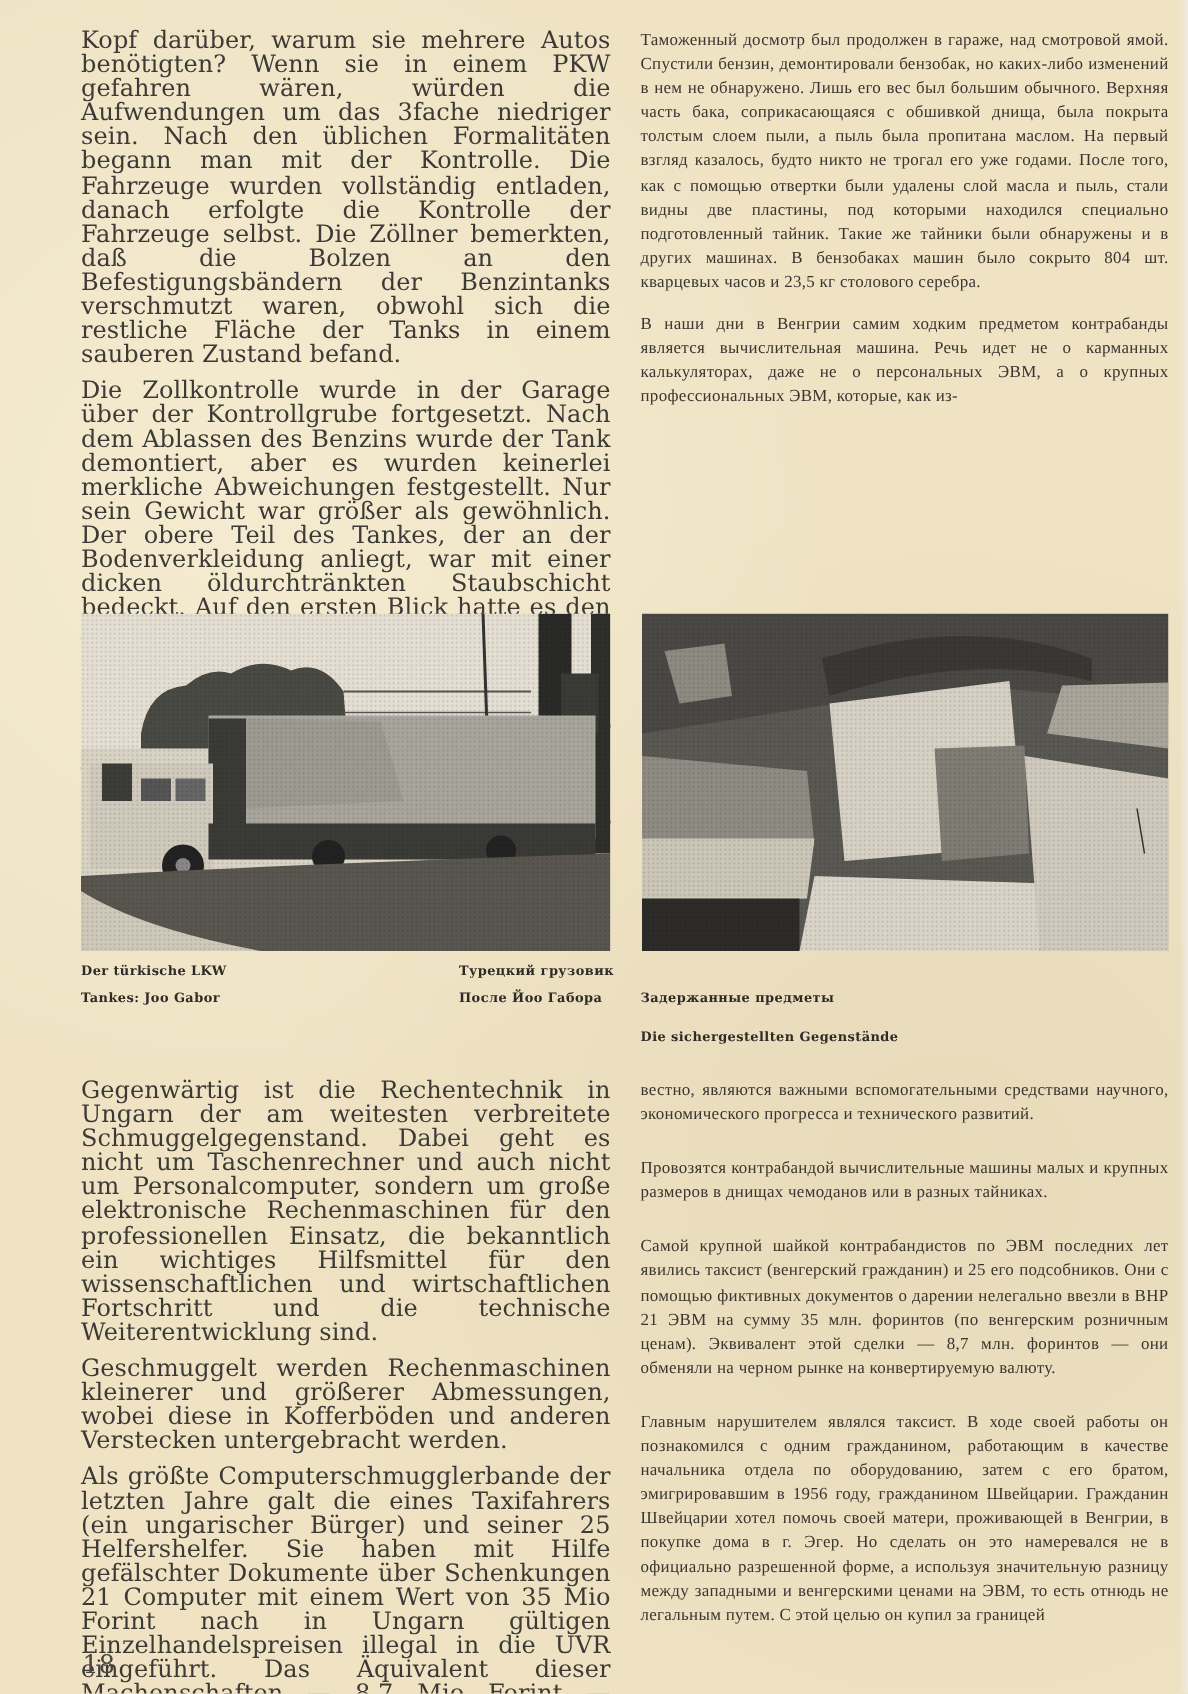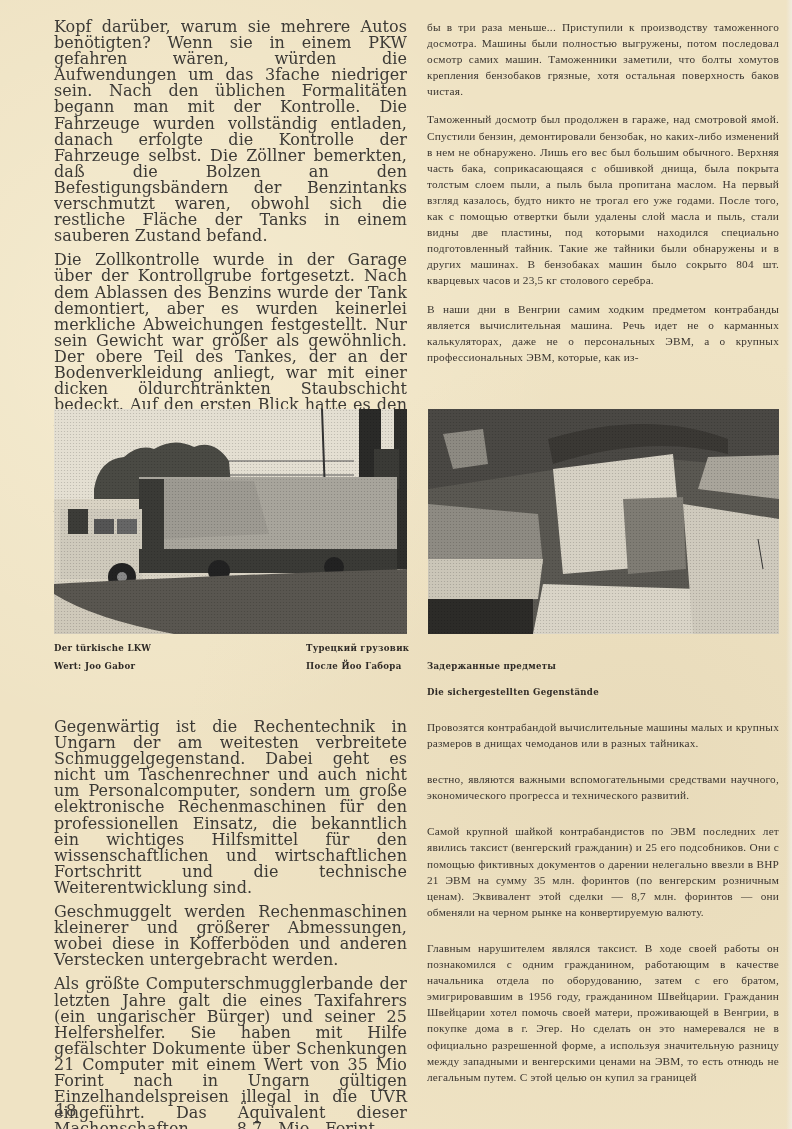--- a/index.html
+++ b/index.html
@@ -25,21 +25,20 @@
 </style>
 </head>
 <body>
 
 <div class="col de" style="top:19px;">
   <p>Kopf darüber, warum sie mehrere Autos benötigten? Wenn sie in einem PKW gefahren wären, würden die Aufwendungen um das 3fache niedriger sein. Nach den üblichen Formalitäten begann man mit der Kontrolle. Die Fahrzeuge wurden vollständig entladen, danach erfolgte die Kontrolle der Fahrzeuge selbst. Die Zöllner bemerkten, daß die Bolzen an den Befestigungsbändern der Benzintanks verschmutzt waren, obwohl sich die restliche Fläche der Tanks in einem sauberen Zustand befand.</p>
   <p>Die Zollkontrolle wurde in der Garage über der Kontrollgrube fortgesetzt. Nach dem Ablassen des Benzins wurde der Tank demontiert, aber es wurden keinerlei merkliche Abweichungen festgestellt. Nur sein Gewicht war größer als gewöhnlich. Der obere Teil des Tankes, der an der Bodenverkleidung anliegt, war mit einer dicken öldurchtränkten Staubschicht bedeckt. Auf den ersten Blick hatte es den Anschein, als ob er schon jahrelang von niemanden berührt worden war. Nachdem die Ölstaubschicht mit Hilfe eines Schraubendrehers entfernt worden war, konnte man zwei Platten erkennen, unter denen sich ein speziell hergerichtetes Versteck befand. Ebensolche Verstecke wurden auch in den beiden anderen Fahrzeugen festgestellt. In den Tanks der PKW waren 804 Quarzuhren sowie 23,5 kg Tafelsilber versteckt.</p>
 </div>
 
 <div class="col ru" style="top:19px;">
-  <p>бы в три раза меньше... Приступили к производству таможенного досмотра. Машины были полностью выгружены, потом последовал осмотр самих машин. Таможенники заметили, что болты хомутов крепления бензобаков грязные, хотя остальная поверхность баков чистая.</p>
   <p>Таможенный досмотр был продолжен в гараже, над смотровой ямой. Спустили бензин, демонтировали бензобак, но каких-либо изменений в нем не обнаружено. Лишь его вес был большим обычного. Верхняя часть бака, соприкасающаяся с обшивкой днища, была покрыта толстым слоем пыли, а пыль была пропитана маслом. На первый взгляд казалось, будто никто не трогал его уже годами. После того, как с помощью отвертки были удалены слой масла и пыль, стали видны две пластины, под которыми находился специально подготовленный тайник. Такие же тайники были обнаружены и в других машинах. В бензобаках машин было сокрыто 804 шт. кварцевых часов и 23,5 кг столового серебра.</p>
   <p>В наши дни в Венгрии самим ходким предметом контрабанды является вычислительная машина. Речь идет не о карманных калькуляторах, даже не о персональных ЭВМ, а о крупных профессиональных ЭВМ, которые, как из-</p>
 </div>
 
 <div class="photo" style="left:54px; top:409px; width:353px; height:225px;">
   <svg viewBox="0 0 353 225" preserveAspectRatio="none">
     <defs>
       <pattern id="ht1" width="3" height="3" patternUnits="userSpaceOnUse">
         <rect width="3" height="3" fill="rgba(0,0,0,0)"></rect>
         <circle cx="1.5" cy="1.5" r="0.6" fill="rgba(0,0,0,0.18)"></circle>
@@ -106,33 +105,33 @@
 
     <path d="M255 95 L351 110 L351 225 L265 225 Z" fill="#cfcabd"></path>
     <path d="M280 48 L351 46 L351 90 L270 80 Z" fill="#a9a59b"></path>
     <line x1="330" y1="130" x2="335" y2="160" stroke="#333" stroke-width="1"></line>
     <rect width="351" height="225" fill="url(#ht2)"></rect>
   </svg>
 </div>
 
 <div class="cap" style="left:54px; top:643px;">Der türkische LKW</div>
 <div class="cap" style="left:306px; top:643px;">Турецкий грузовик</div>
-<div class="cap" style="left:54px; top:661px;">Wert: Joo Gabor</div>
+<div class="cap" style="left:54px; top:661px;">Tankes: Joo Gabor</div>
 <div class="cap" style="left:306px; top:661px;">После Йоо Габора</div>
 <div class="cap" style="left:427px; top:643px;margin-top:44px;">Die sichergestellten Gegenstände</div>
 <div class="cap" style="left:427px; top:661px;">Задержанные предметы</div>
 
 <div class="col de" style="top:719px;">
   <p>Gegenwärtig ist die Rechentechnik in Ungarn der am weitesten verbreitete Schmuggelgegenstand. Dabei geht es nicht um Taschenrechner und auch nicht um Personalcomputer, sondern um große elektronische Rechenmaschinen für den professionellen Einsatz, die bekanntlich ein wichtiges Hilfsmittel für den wissenschaftlichen und wirtschaftlichen Fortschritt und die technische Weiterentwicklung sind.</p>
   <p>Geschmuggelt werden Rechenmaschinen kleinerer und größerer Abmessungen, wobei diese in Kofferböden und anderen Verstecken untergebracht werden.</p>
   <p>Als größte Computerschmugglerbande der letzten Jahre galt die eines Taxifahrers (ein ungarischer Bürger) und seiner 25 Helfershelfer. Sie haben mit Hilfe gefälschter Dokumente über Schenkungen 21 Computer mit einem Wert von 35 Mio Forint nach in Ungarn gültigen Einzelhandelspreisen illegal in die UVR eingeführt. Das Äquivalent dieser Machenschaften — 8,7 Mio Forint — haben sie auf dem Schwarzmarkt in konvertierbare Währung umgetauscht. Haupttäter war jedoch der Taxifahrer. Während seiner Arbeit hat er sich mit einem als Leiter einer Abteilung „Ausrüstungen“ arbeitenden Bürger bekannt gemacht, danach mit dessen 1956 emigrierten Bruder, einem Bürger der Schweiz.</p>
   <p>Der Schweizer Bürger wollte seiner in Ungarn lebenden Mutter helfen, hatte den Wunsch, ihr ein Haus in Eger zu kaufen. Verwirklichen wollte er das nicht in der offiziell gestatteten Form, sondern unter Ausnutzung des bedeutenden</p>
 </div>
 
 <div class="col ru" style="top:719px;">
+  <p style="margin-bottom:20px;">вестно, являются важными вспомогательными средствами научного, экономического прогресса и технического развитий.</p>
   <p style="margin-bottom:20px;">Провозятся контрабандой вычислительные машины малых и крупных размеров в днищах чемоданов или в разных тайниках.</p>
-  <p style="margin-bottom:20px;">вестно, являются важными вспомогательными средствами научного, экономического прогресса и технического развитий.</p>
   <p style="margin-bottom:20px;">Самой крупной шайкой контрабандистов по ЭВМ последних лет явились таксист (венгерский гражданин) и 25 его подсобников. Они с помощью фиктивных документов о дарении нелегально ввезли в ВНР 21 ЭВМ на сумму 35 млн. форинтов (по венгерским розничным ценам). Эквивалент этой сделки — 8,7 млн. форинтов — они обменяли на черном рынке на конвертируемую валюту.</p>
   <p>Главным нарушителем являлся таксист. В ходе своей работы он познакомился с одним гражданином, работающим в качестве начальника отдела по оборудованию, затем с его братом, эмигрировавшим в 1956 году, гражданином Швейцарии. Гражданин Швейцарии хотел помочь своей матери, проживающей в Венгрии, в покупке дома в г. Эгер. Но сделать он это намеревался не в официально разрешенной форме, а используя значительную разницу между западными и венгерскими ценами на ЭВМ, то есть отнюдь не легальным путем. С этой целью он купил за границей</p>
 </div>
 
 <div class="pagenum">18</div>
 <div class="edge"></div>
 
 </body></html>

